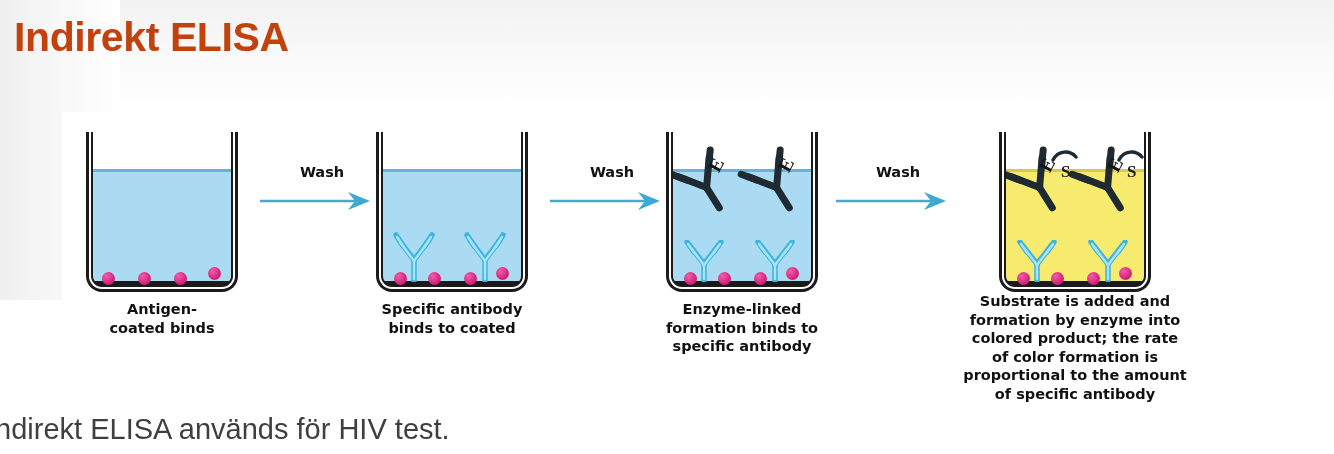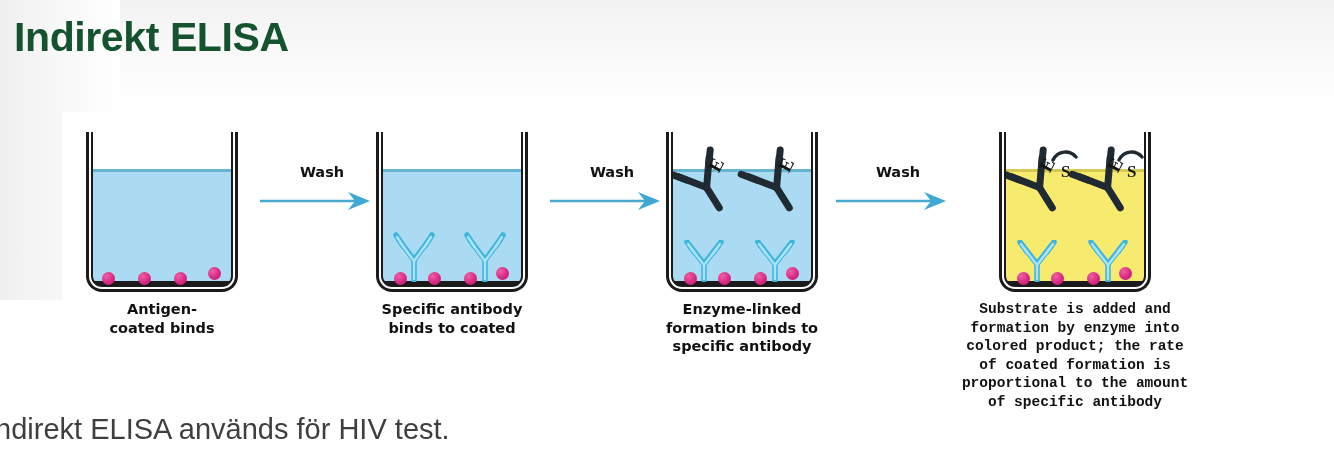--- a/index.html
+++ b/index.html
@@ -36,21 +36,21 @@
     pointer-events: none;
   }
 
   
   #title {
     position: absolute;
     left: 14px;
     top: 16px;
     font-size: 41px;
     font-weight: bold;
-    color: #14532d;
+    color: #c2410c;
     letter-spacing: -0.4px;
     line-height: 1.05;
     white-space: nowrap;
   }
 
   
   #figure {
     position: absolute;
     left: 62px;
     top: 112px;
@@ -185,21 +185,21 @@
     left: 0;
     right: 0;
     top: 188px;
     text-align: center;
     font-family: "DejaVu Sans", sans-serif;
     font-size: 14.5px;
     font-weight: bold;
     color: #111111;
     line-height: 1.28;
   }
-  #panel-4 .caption { top: 188px; font-size: 14.5px; font-family: Liberation Mono, monospace; }
+  #panel-4 .caption { top: 180px; font-size: 14.5px; }
 
   
   .wash {
     position: absolute;
     top: 52px;
     width: 112px;
     height: 58px;
   }
   #wash-1 { left: 204px; }
   #wash-2 { left: 494px; }
@@ -496,21 +496,21 @@
         </div>
         <div class="slabel" style="left:128px; top:30px;">S</div>
 
         <div class="well-outer"></div>
         <div class="well-rim"></div>
       </div>
       <div class="caption">
         <div>Substrate is added and</div>
         <div>formation by enzyme into</div>
         <div>colored product; the rate</div>
-        <div>of coated formation is</div>
+        <div>of color formation is</div>
         <div>proportional to the amount</div>
         <div>of specific antibody</div>
       </div>
     </div>
 
     <div class="wash" id="wash-1">
       <div class="wash-label">Wash</div>
       <div class="wash-arrow">
         <svg width="120" height="22" viewBox="0 0 120 22">
           <path d="M0 11 L96 11" stroke="#4aa8cc" stroke-width="2.6" fill="none"></path>

